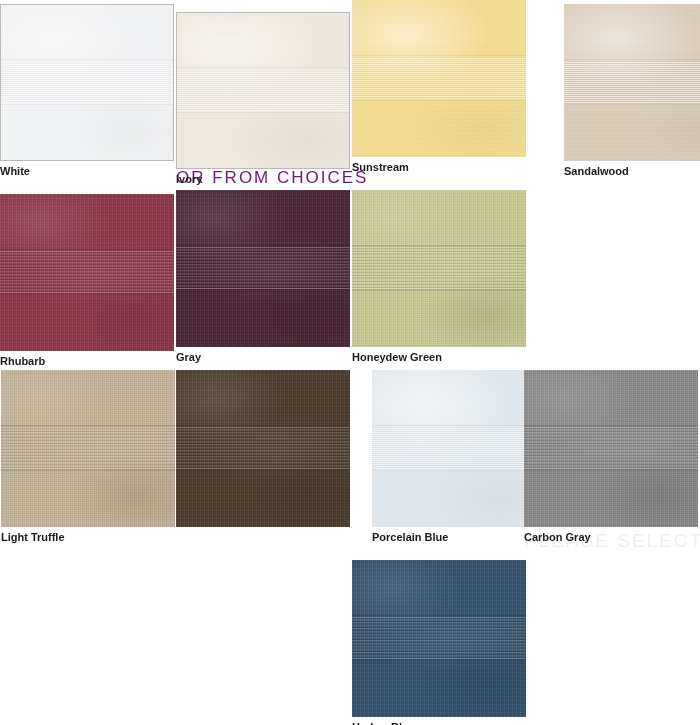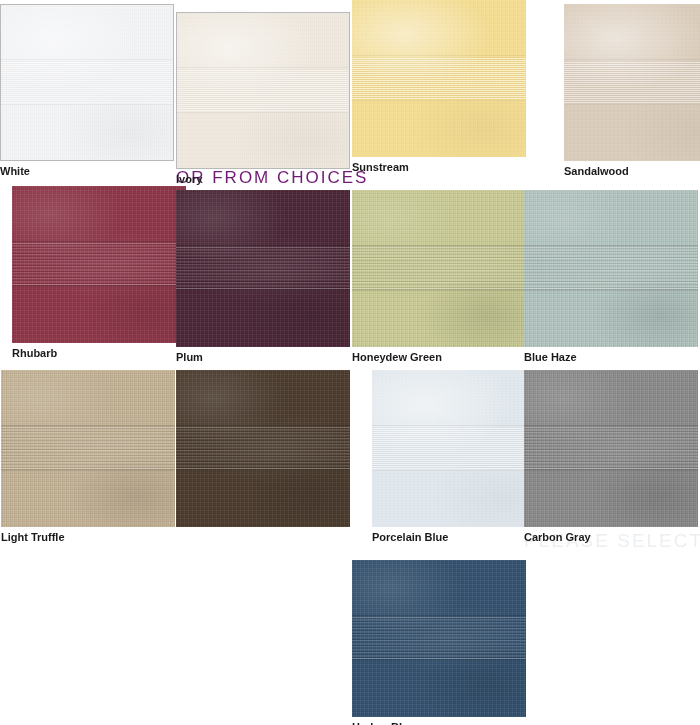--- a/index.html
+++ b/index.html
@@ -194,48 +194,41 @@
       </div>
       <span class="swatch-label">Sunstream</span>
     </div>
     <div class="swatch-cell no-border" style="left: 524px; top: 4px; margin-left: 40px;">
       <div class="swatch-img light">
         <div class="terry" style="background: rgb(220, 206, 188);"></div>
         <div class="dobby"></div>
       </div>
       <span class="swatch-label">Sandalwood</span>
     </div>
-    <div class="swatch-cell no-border" style="left: 0px; top: 186px; padding-left: 12px;">
+    <div class="swatch-cell no-border" style="left: 0px; top: 194px;">
       <div class="swatch-img dark">
         <div class="terry" style="background: rgb(142, 53, 72);"></div>
         <div class="dobby"></div>
       </div>
       <span class="swatch-label">Rhubarb</span>
     </div>
     <div class="swatch-cell no-border" style="left: 176px; top: 190px;">
       <div class="swatch-img dark">
         <div class="terry" style="background: rgb(74, 37, 53);"></div>
         <div class="dobby"></div>
       </div>
-      <span class="swatch-label">Plum</span>
+      <span class="swatch-label">Gray</span>
     </div>
     <div class="swatch-cell no-border" style="left: 352px; top: 190px;">
       <div class="swatch-img mid">
         <div class="terry" style="background: rgb(203, 204, 149);"></div>
         <div class="dobby"></div>
       </div>
       <span class="swatch-label">Honeydew Green</span>
     </div>
-    <div class="swatch-cell no-border" style="left: 524px; top: 190px;">
-      <div class="swatch-img mid">
-        <div class="terry" style="background: rgb(179, 198, 193);"></div>
-        <div class="dobby"></div>
-      </div>
-      <span class="swatch-label">Blue Haze</span>
-    </div>
     <div class="swatch-cell no-border" style="left: 1px; top: 370px;">
       <div class="swatch-img mid">
         <div class="terry" style="background: rgb(197, 180, 150);"></div>
         <div class="dobby"></div>
       </div>
       <span class="swatch-label">Light Truffle</span>
     </div>
     <div class="swatch-cell no-border" style="left: 176px; top: 370px;">
       <div class="swatch-img dark">
         <div class="terry" style="background: rgb(74, 58, 44);"></div>

